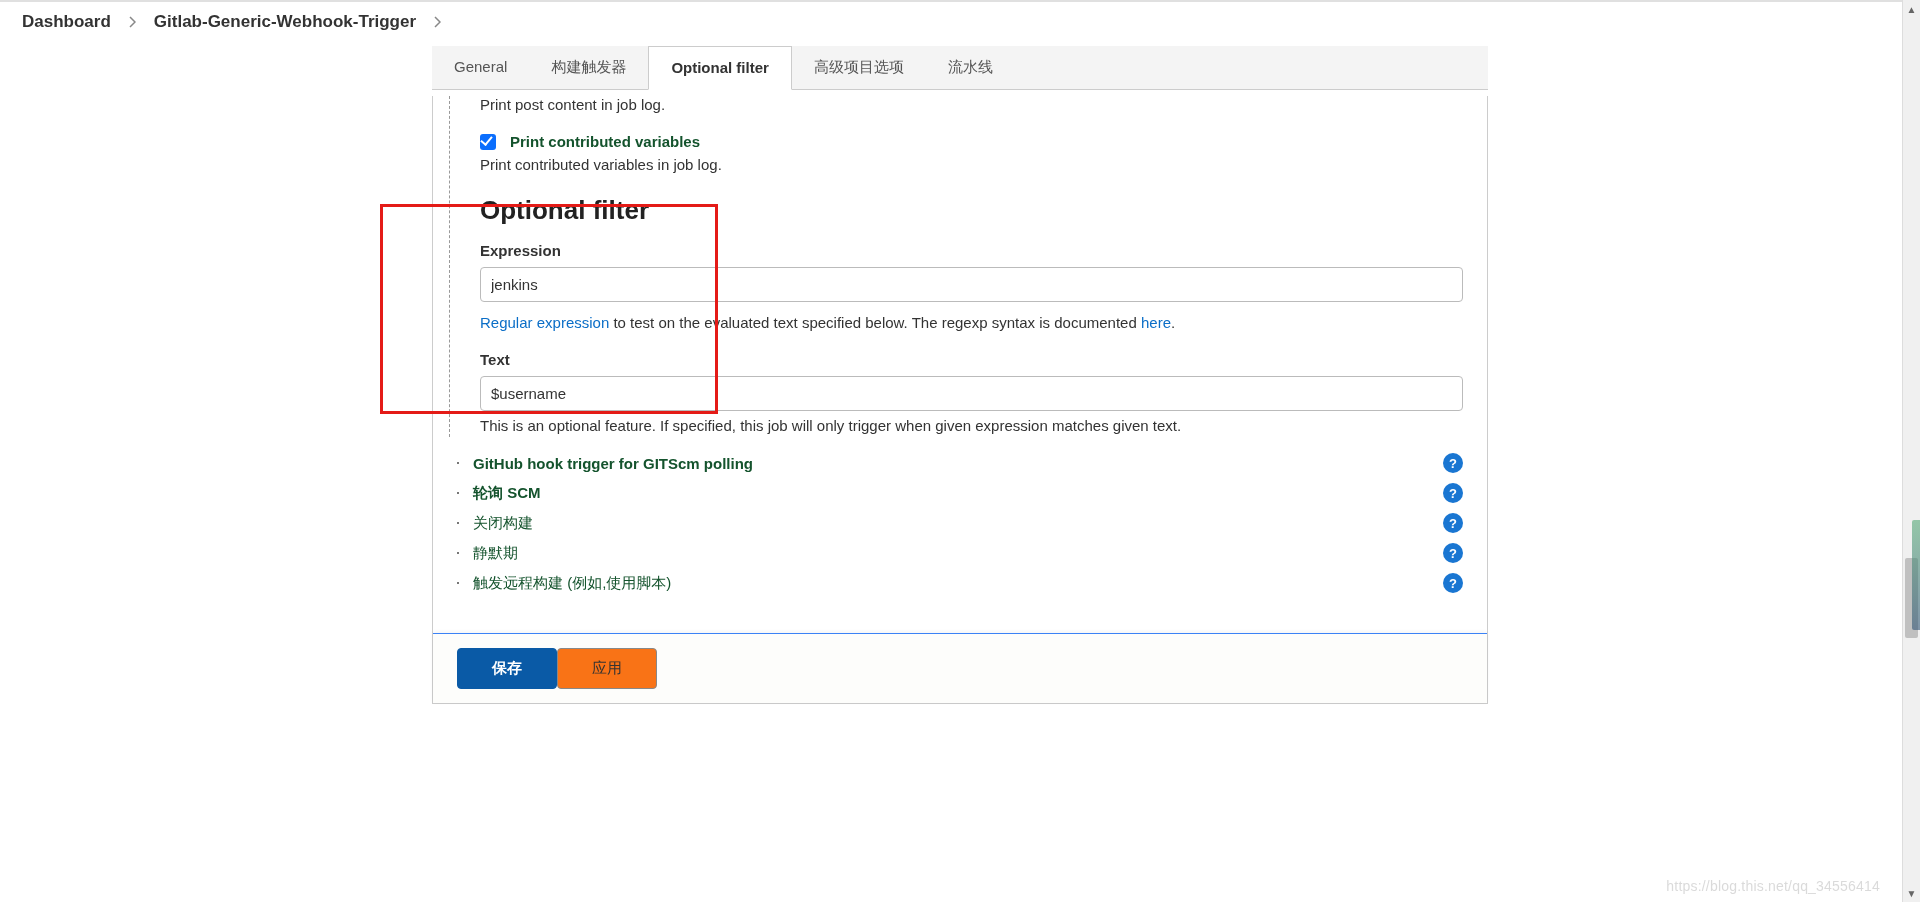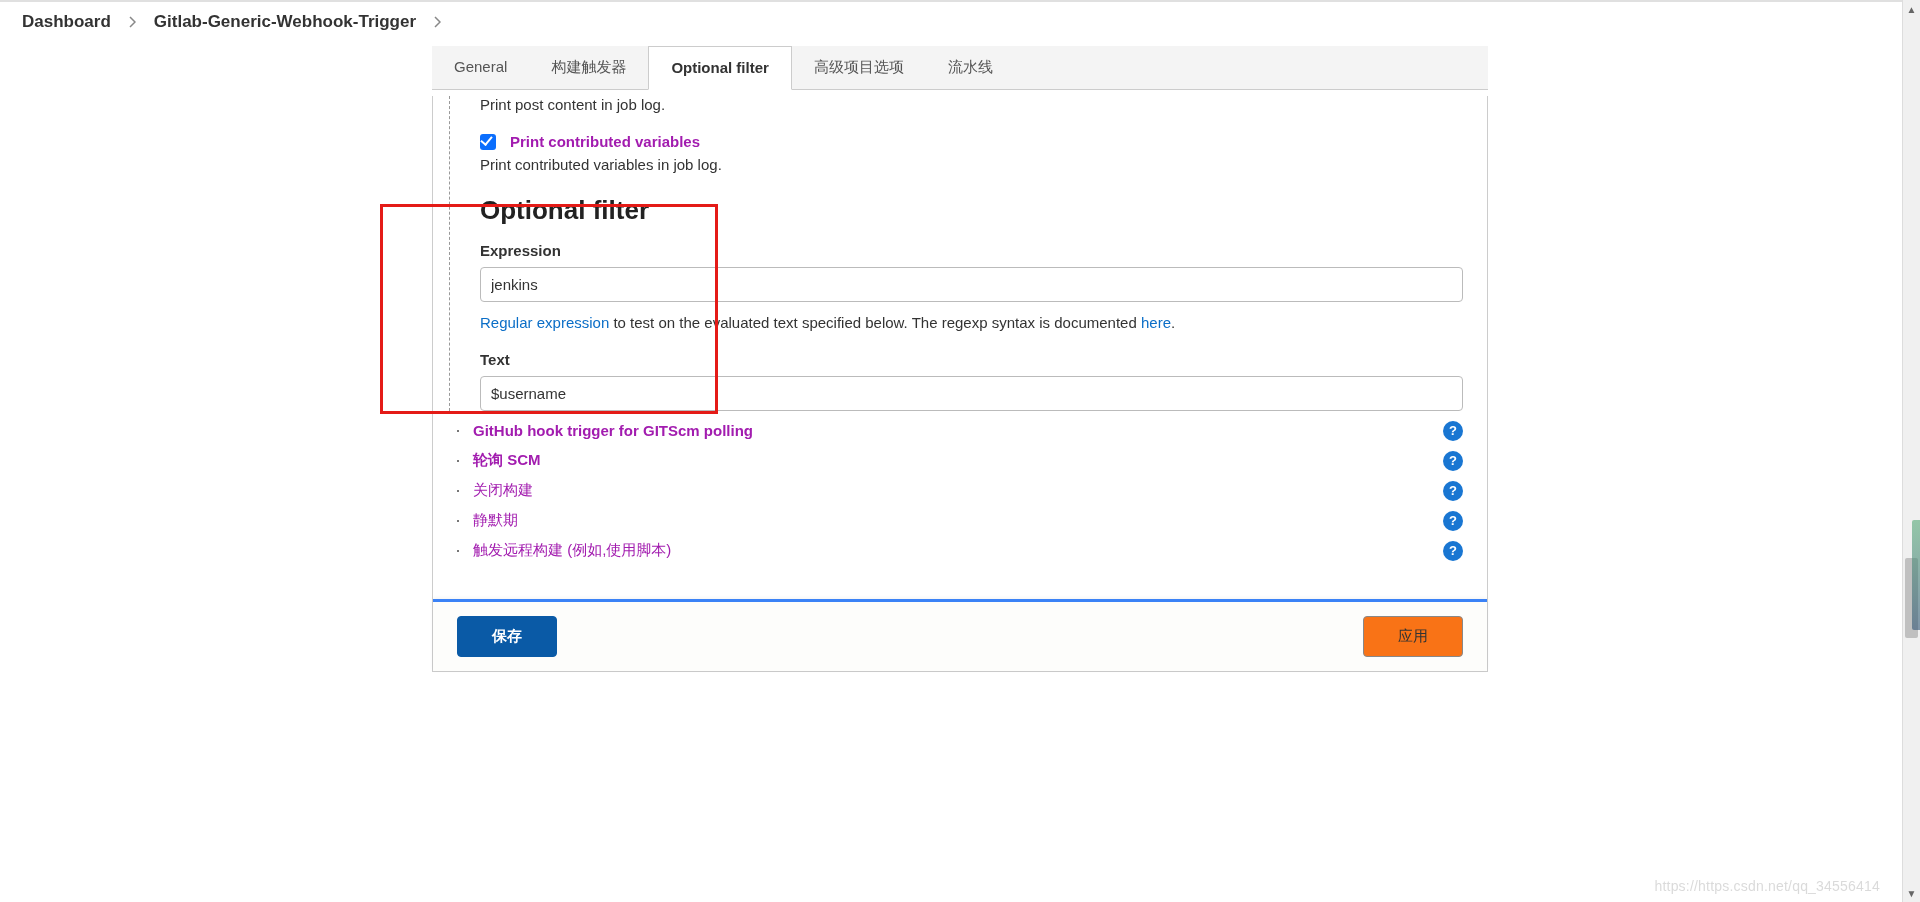--- a/index.html
+++ b/index.html
@@ -24,36 +24,36 @@
 
   .indent-block { border-left:1px dashed #999; margin-left:-8px; padding-left:30px; padding-top:0; }
 
   .desc-text { color:#333; margin:6px 0 20px 0; font-size:15px; }
 
   .cb-row { display:flex; align-items:center; margin-top:6px; }
   .cb-row .cbx { width:16px; height:16px; border-radius:3px; flex:0 0 16px; margin-right:14px; }
   .cbx.checked { background:#0b6efd; position:relative; }
   .cbx.checked::after { content:""; position:absolute; left:3px; top:0px; width:5px; height:9px; border:solid #fff; border-width:0 2px 2px 0; transform:rotate(40deg); }
   .cbx.unchecked { border:1px solid #777; background:#fff; }
-  .cb-label { font-weight:700; color:#a21caf; font-size:15px; }
+  .cb-label { font-weight:700; color:#14532d; font-size:15px; }
   .cb-label.normal { font-weight:400; }
 
   .trigger-row { display:flex; align-items:center; justify-content:space-between; margin-top:10px; }
   .trigger-left { display:flex; align-items:center; }
   .help-icon { width:20px; height:20px; border-radius:50%; background:#1976d2; color:#fff; display:flex; align-items:center; justify-content:center; font-weight:700; font-size:13px; flex:0 0 20px; }
 
   h2.section-head { font-size:26px; font-weight:700; margin:22px 0 16px 0; color:#222; }
   .field-label { font-weight:700; margin:10px 0 8px 0; font-size:15px; }
   input.txt { width:100%; border:1px solid #bbb; border-radius:4px; padding:8px 10px; font-size:15px; color:#333; outline:none; }
   .hint { margin:10px 0 16px 0; color:#333; font-size:15px; line-height:1.5; }
   .hint a { color:#0b6ec7; text-decoration:none; }
 
   .highlight-box { position:absolute; border:3px solid #e41b17; left:-70px; top:108px; width:338px; height:210px; pointer-events:none; }
 
-  .footer-bar { position:absolute; left:0; bottom:0; width:100%; padding:14px 24px 14px 24px; background:#fdfdfb; border-top:3px solid #3b82f6; display:flex; align-items:center; gap:14px; box-shadow:0 -1px 4px rgba(0,0,0,0.05);justify-content:space-between; }
+  .footer-bar { position:absolute; left:0; bottom:0; width:100%; padding:14px 24px 14px 24px; background:#fdfdfb; border-top:1px solid #3b82f6; display:flex; align-items:center; box-shadow:0 -1px 4px rgba(0,0,0,0.05); }
   .btn { padding:10px 34px; border-radius:4px; font-size:15px; cursor:pointer; }
   .btn-primary { background:#0a5aa6; color:#fff; border:1px solid #0a5aa6; font-weight:700; }
   .btn-secondary { background:#f97316; color:#333; border:1px solid #888; }
   .ghost-text { position:absolute; left:24px; bottom:16px; color:#bbb; font-size:20px; z-index:-1; }
 
   .right-scroll { position:absolute; right:0; top:0; bottom:0; width:18px; background:#f0f0f0; border-left:1px solid #ddd; }
   .right-scroll .up, .right-scroll .down { height:18px; display:flex; align-items:center; justify-content:center; color:#666; font-size:10px; }
   .right-scroll .track { position:absolute; top:18px; bottom:18px; left:0; right:0; }
   .right-scroll .thumb { position:absolute; left:2px; right:2px; top:540px; height:80px; background:#c0c0c0; border-radius:2px; }
   .right-scroll .down { position:absolute; bottom:0; left:0; right:0; }
@@ -108,20 +108,21 @@
 
         <div class="field-label">Expression</div>
         <input class="txt" type="text" value="jenkins" style="">
         <div class="hint">
           <a href="#">Regular expression</a><span> to test on the evaluated text specified below. The regexp syntax is documented </span><a href="#">here</a><span>.</span>
         </div>
 
         <div class="field-label">Text</div>
         <input class="txt" type="text" value="$username" style="">
 
+        <div class="hint" style="margin-top:4px;">This is an optional feature. If specified, this job will only trigger when given expression matches given text.</div>
 
         <div class="highlight-box"></div>
       </div>
 
       <div class="trigger-row">
         <div class="trigger-left">
           <span class="cbx unchecked" style="margin-right:14px;"></span>
           <span class="cb-label">GitHub hook trigger for GITScm polling</span>
         </div>
         <span class="help-icon">?</span>
@@ -173,13 +174,13 @@
 <div class="right-scroll">
   <div class="up">▲</div>
   <div class="track">
     <div class="thumb"></div>
   </div>
   <div class="down">▼</div>
 </div>
 
 <div class="edge-widget"></div>
 
-<div class="watermark">https://https.csdn.net/qq_34556414</div>
+<div class="watermark">https://blog.this.net/qq_34556414</div>
 
 </body></html>

